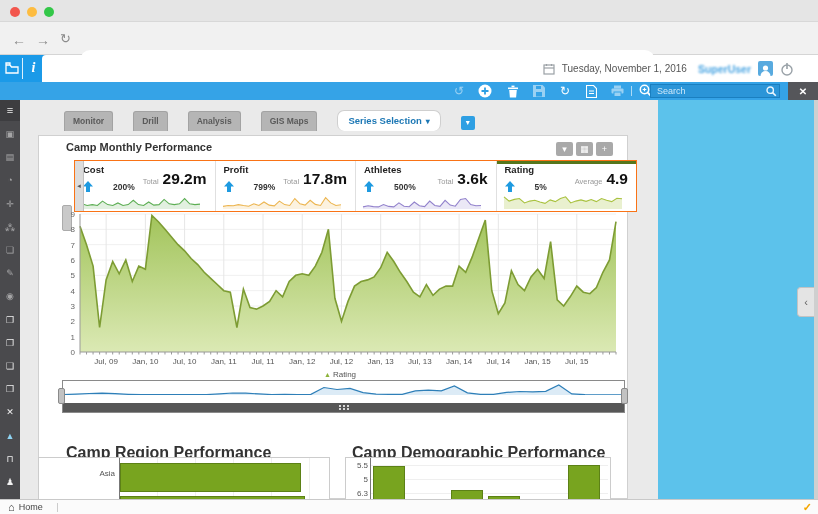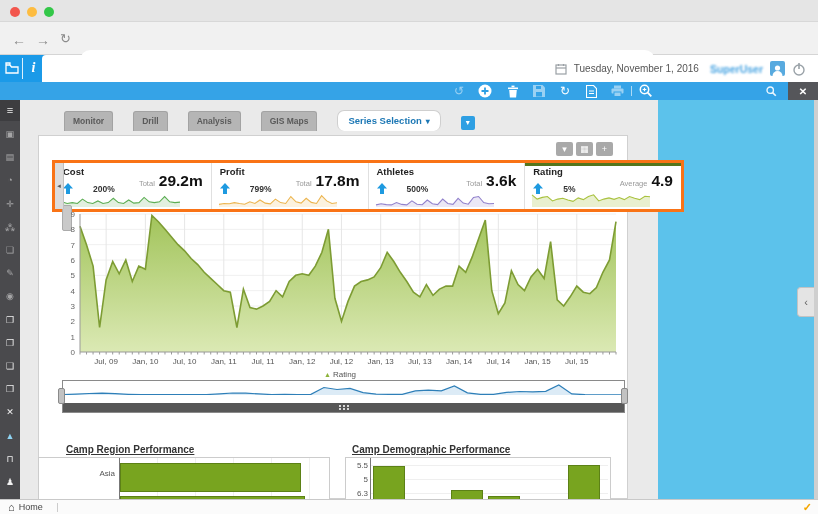--- a/index.html
+++ b/index.html
@@ -13,21 +13,21 @@
   .tl { position:absolute; top:7px; width:10px; height:10px; border-radius:50%; }
   #navbar { left:0; top:22px; width:818px; height:33px; background:#f1f1f1; border-bottom:1px solid #d5d5d5; }
   .navglyph { position:absolute; color:#8b8b8b; font-size:14px; line-height:14px; }
   #addressbar { left:80px; top:28px; width:575px; height:21px; background:#fff; border-radius:11px; border:none; outline:none; font-size:10px; padding:0 10px; color:#444; }
   #chrome-menu { left:792px; top:31px; font-size:13px; color:#777; letter-spacing:0; }
 
   
   #appband { left:0; top:55px; width:818px; height:27px; background:#1b9ae8; }
   #itab { left:24px; top:55px; width:19px; height:27px; color:#fff; font-family:"Liberation Serif", serif; font-style:italic; font-weight:bold; font-size:14px; text-align:center; line-height:26px; }
   #band-divider { left:22px; top:58px; width:1px; height:21px; background:rgba(255,255,255,.85); }
-  #whiteheader { left:42px; top:55px; width:776px; height:27px; background:#fff; border-radius:4px 0 0 0; display:flex; align-items:center; justify-content:flex-end; padding-right:12px; gap:7px; }
+  #whiteheader { left:42px; top:55px; width:776px; height:27px; background:#fff; border-radius:4px 0 0 0; display:flex; align-items:center; justify-content:flex-end; padding-right:24px; gap:7px; }
   #header-date { font-size:10px; color:#555; }
   #header-user { font-size:10.5px; font-weight:bold; color:#4aa5e2; filter:blur(1.1px); margin-left:4px; }
   #avatar { width:15px; height:15px; background:#58aadf; border-radius:2px; display:flex; align-items:flex-end; justify-content:center; overflow:hidden; }
 
   
   #bluebar { left:0; top:82px; width:818px; height:18px; background:#35a3e7; }
   .tbtn { position:absolute; top:83px; width:18px; height:16px; display:flex; align-items:center; justify-content:center; color:#fff; font-size:12px; line-height:12px; }
   .dim { opacity:.5; }
   #tb-search { left:650px; top:84px; width:130px; height:14px; background:#2b95d8; border:1px solid #1a7fc0; color:#eaf6ff; font-size:9px; padding:0 16px 0 6px; outline:none; }
   #tb-search::placeholder { color:#cfe9fa; }
@@ -50,21 +50,21 @@
   .ntab.active .caret { color:#1d78b5; font-size:8px; margin-left:4px; }
   #tab-mini { width:14px; height:14px; background:#2e9fe3; border-radius:2px; color:#fff; font-size:8px; text-align:center; line-height:13px; margin-bottom:1px; }
 
   
   #dashpanel { left:38px; top:135px; width:590px; height:364px; background:#fff; border:1px solid #d0d0d0; }
   #dash-title { left:66px; top:141px; font-size:11px; font-weight:bold; color:#333; }
   #panel-btns { left:556px; top:142px; display:flex; gap:3px; }
   .pbtn { width:17px; height:14px; background:#a9a9a9; border-radius:2px; color:#fff; font-size:9px; display:flex; align-items:center; justify-content:center; }
 
   
-  #kpis { left:52px; top:160px; width:632px; height:52px; border:3px solid #f97316; background:#fff; display:flex; }
+  #kpis { left:74px; top:160px; width:563px; height:52px; border:1px solid #f97316; background:#fff; display:flex; }
   #kpi-scroll { position:absolute; left:0; top:0; bottom:0; width:9px; background:#dcdcdc; border-right:1px solid #c0c0c0; color:#555; font-size:7px; display:flex; align-items:center; justify-content:center; z-index:2; }
   .kpi { position:relative; flex:1; border-right:1px solid #e0e0e0; overflow:hidden; }
   .kpi:last-child { border-right:none; }
   .kpi.selected { box-shadow:inset 0 3px 0 #55761c; }
   .kpi-title { position:absolute; left:8px; top:3px; font-size:9.5px; font-weight:bold; color:#222; }
   .kpi-change { position:absolute; left:8px; top:20px; display:flex; align-items:center; gap:20px; font-size:8.5px; font-weight:bold; color:#333; }
   .kpi-val { position:absolute; right:8px; top:9px; display:flex; align-items:baseline; gap:4px; }
   .kpi-agg { font-size:7.5px; color:#999; }
   .kpi-big { font-size:15.5px; font-weight:bold; color:#111; }
   .kpi-spark { position:absolute; left:6px; right:6px; bottom:1px; height:16px; }
@@ -75,21 +75,21 @@
   #legend .tri { color:#8db33a; font-size:7px; margin-right:2px; }
 
   #timeline { left:62px; top:380px; width:563px; height:33px; border:1px solid #8a8a8a; background:#fff; }
   #tl-years { display:flex; height:12px; border-bottom:1px solid #999; }
   .tl-year { flex:1; border-right:1px solid #aaa; font-size:8px; color:#333; text-align:center; line-height:11px; }
   .tl-year:last-child { border-right:none; }
   #tl-scroll { position:absolute; left:0; bottom:0; width:100%; height:9px; background:#575757; display:flex; align-items:center; justify-content:center; }
   .grip { width:2px; height:2px; background:#d8d8d8; box-shadow:4px 0 #d8d8d8,8px 0 #d8d8d8,0 3px #d8d8d8,4px 3px #d8d8d8,8px 3px #d8d8d8; margin:-3px 8px 0 0; }
   .tl-handle { position:absolute; top:388px; width:7px; height:16px; background:#c2c2c2; border:1px solid #8a8a8a; border-radius:2px; }
 
-  .chart-title { font-size:10px; font-weight:bold; color:#333;text-decoration:underline; }
+  .chart-title { font-size:16px; font-weight:bold; color:#333; }
   .bpanel { background:#fff; border:1px solid #ccc; overflow:hidden; }
   #regionpanel { left:38px; top:457px; width:292px; height:57px; }
   #demopanel { left:345px; top:457px; width:266px; height:57px; }
   .hbar, .vbar { position:absolute; background:#78a41f; border:1px solid #5c8116; }
   .gridv { position:absolute; top:0; bottom:0; width:1px; background:#efefef; }
   .gridh { position:absolute; height:1px; background:#efefef; }
   .axisv { position:absolute; top:0; bottom:0; width:1px; background:#777; }
   .blabel { position:absolute; font-size:8px; color:#555; text-align:right; }
 
   
@@ -186,20 +186,21 @@
       </svg>
   </span>
   <span class="abs" style="left:631px;top:86px;width:1px;height:10px;background:rgba(255,255,255,.6)"></span>
   <span class="tbtn" style="left:637px">
     <svg width="14" height="14">
         <circle cx="5.5" cy="5.5" r="4.2" fill="none" stroke="#fff" stroke-width="1.5"></circle>
         <line x1="8.7" y1="8.7" x2="12.3" y2="12.3" stroke="#fff" stroke-width="1.8"></line>
         <path d="M5.5 3.7v3.6M3.7 5.5h3.6" stroke="#fff" stroke-width="1.2"></path>
       </svg>
   </span>
+  <input class="abs" id="tb-search" placeholder="Search" style="">
   <svg class="abs" style="left:766px;top:86px" width="11" height="11">
     <circle cx="4.2" cy="4.2" r="3.2" fill="none" stroke="#eaf6ff" stroke-width="1.4"></circle>
       <line x1="6.6" y1="6.6" x2="9.8" y2="9.8" stroke="#eaf6ff" stroke-width="1.6"></line>
   </svg>
   <div class="abs" id="panel-close">✕</div>
 
   <div class="abs" id="content-bg"></div>
   <div class="abs" id="sidebar"></div>
   <div class="abs" id="sb-menu">≡</div>
   <div class="abs" id="rightpanel"></div>
@@ -209,20 +210,21 @@
   <div class="abs" id="navtabs">
       <div class="ntab">Monitor</div>
       <div class="ntab">Drill</div>
       <div class="ntab">Analysis</div>
       <div class="ntab">GIS Maps</div>
       <div class="ntab active">Series Selection<span class="caret">▾</span></div>
       <div id="tab-mini">▾</div>
     </div>
 
   <div class="abs" id="dashpanel"></div>
+  <div class="abs" id="dash-title">Camp Monthly Performance</div>
   <div class="abs" id="panel-btns">
     <span class="pbtn">▾</span>
     <span class="pbtn">▦</span>
     <span class="pbtn">+</span>
   </div>
 
   <div class="abs" id="kpis">
     <span id="kpi-scroll">◂</span>
   <div class="kpi">
         <div class="kpi-title">Cost</div>

